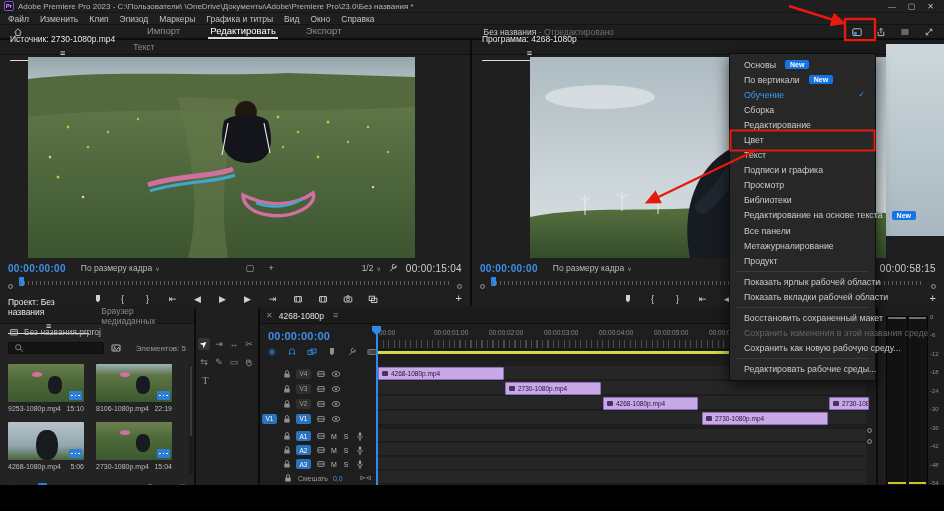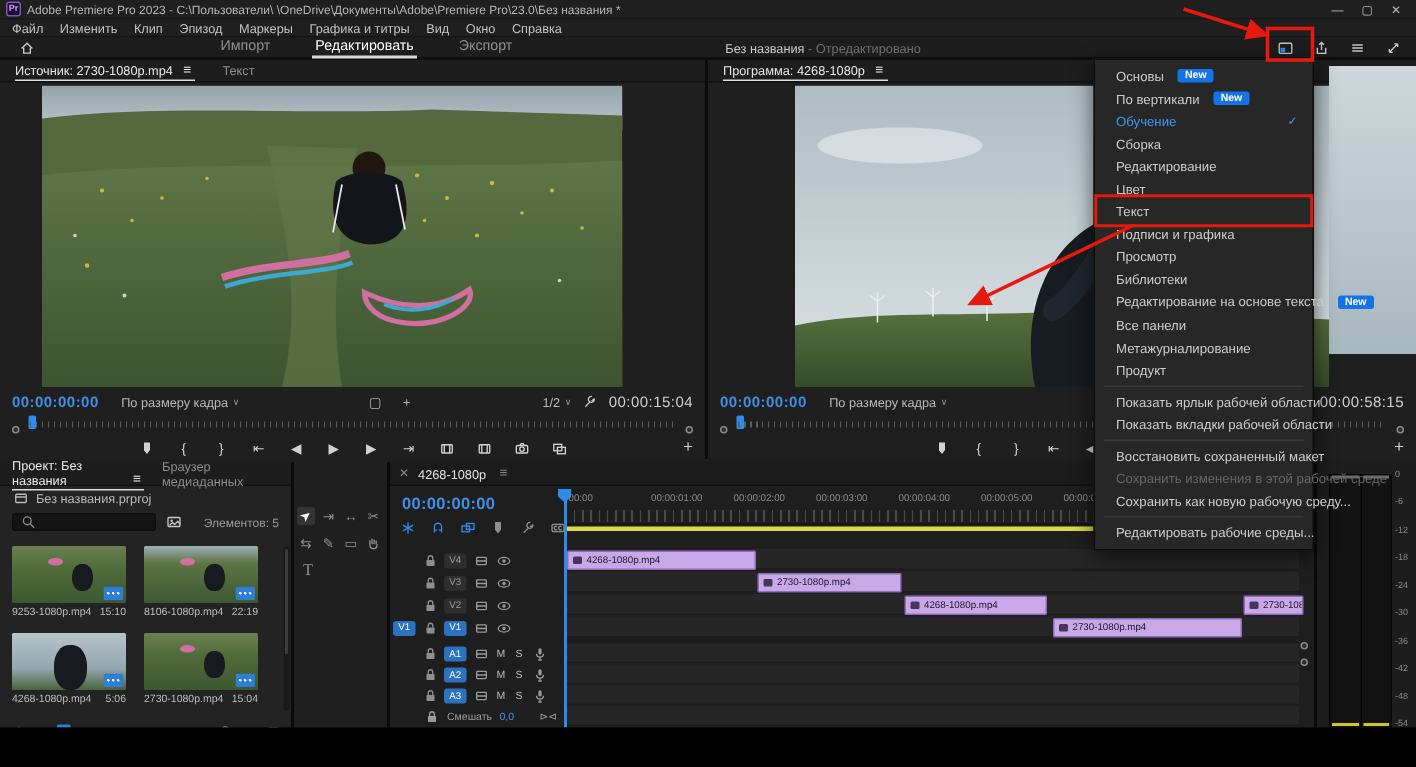--- a/index.html
+++ b/index.html
@@ -27,21 +27,21 @@
 .icn{display:inline-flex;align-items:center;justify-content:center;width:11px;height:11px;color:inherit;font-size:9px;line-height:1;}
 .icn svg{stroke:currentColor;fill:none;stroke-width:.9;width:10px;height:10px;}
 .icn svg .f{fill:currentColor;stroke:none;}
 .icn svg .bf{fill:#2d8ceb;stroke:none;}
 
 .main{position:absolute;top:40px;left:0;width:944px;height:266px;background:#0b0b0b;display:flex;gap:2px;}
 .monitor{background:#1f1f1f;position:relative;height:266px;}
 .monitor.source{width:470px;}
 .monitor.program{width:472px;}
 .ptabs{height:15px;background:#1d1d1d;border-bottom:1px solid #111;display:flex;align-items:center;gap:18px;padding:0 10px;}
-.ptab{font-size:8.5px;color:#8d8d8d;display:flex;gap:4px;align-items:flex-end;}
+.ptab{font-size:8.5px;color:#8d8d8d;display:flex;gap:4px;align-items:center;flex-direction:column;}
 .ptab.active{color:#e8e8e8;border-bottom:1px solid #ddd;padding-bottom:1px;}
 .videowrap{position:absolute;background:#111;}
 .videowrap svg{display:block;}
 .sliver{position:absolute;right:0;top:4px;width:58px;height:192px;background:linear-gradient(#cdd7db,#a8b8c0);}
 .ctrlrow{position:absolute;left:0;right:0;top:220px;height:16px;display:flex;align-items:center;padding:0 8px;gap:7px;}
 .tc{color:#3f8fe8;font-size:10px;font-weight:bold;letter-spacing:.3px;}
 .fitsel{color:#b9b9b9;font-size:8.5px;display:flex;align-items:center;gap:3px;margin-left:8px;}
 .caret{font-size:6px;color:#9a9a9a;}
 .ctr-ic{display:flex;gap:10px;margin:0 auto;color:#b5b5b5;}
 .qual{font-size:8.5px;color:#b9b9b9;display:flex;gap:3px;align-items:center;}
@@ -128,21 +128,21 @@
 
 .meterframe{position:absolute;left:8px;top:8px;width:42px;height:170px;background:#121212;border:1px solid #060606;display:flex;}
 .mbar{flex:1;position:relative;border-right:1px solid #060606;}
 .mbar:last-child{border-right:none;}
 .mbar .cap{position:absolute;left:1px;right:1px;top:0;height:2px;background:#6f6f6f;}
 .mbar .yl{position:absolute;left:1px;right:1px;bottom:1px;height:2px;background:#cfc32a;}
 .mscale{position:absolute;left:52px;top:6px;height:172px;display:flex;flex-direction:column;justify-content:space-between;font-size:6px;color:#8a8a8a;}
 .srow2{position:absolute;left:8px;top:183px;width:42px;display:flex;justify-content:space-around;}
 .sbtn{width:10px;height:9px;background:#2a2a2a;border:1px solid #3a3a3a;border-radius:1px;font-size:6.5px;color:#b9b9b9;display:flex;align-items:center;justify-content:center;}
 
-.wsmenu{position:absolute;left:729px;top:39px;width:147px;background:#272727;border:1px solid #0d0d0d;
+.wsmenu{position:absolute;left:729px;top:53px;width:147px;background:#272727;border:1px solid #0d0d0d;
   box-shadow:0 4px 14px rgba(0,0,0,.65);z-index:40;padding:3px 0;}
 .wsitem{height:15.1px;display:flex;align-items:center;padding:0 10px 0 14px;font-size:8.8px;color:#cbcbcb;white-space:nowrap;}
 .wsitem.accent{color:#3b9af5;}
 .wsitem.hl{background:#4d4d4d;color:#e8e8e8;}
 .wsitem.disabled{color:#666;}
 .newbadge{margin-left:9px;background:#1473e6;color:#fff;font-size:7px;padding:1px 5px;border-radius:2px;font-weight:bold;}
 .wscheck{margin-left:auto;color:#3b9af5;font-size:8px;}
 .wssep{height:1px;background:#3b3b3b;margin:2.5px 6px;}
 
 .annot{position:absolute;left:0;top:0;width:944px;height:511px;pointer-events:none;z-index:50;}
@@ -934,21 +934,21 @@
         <span>Показать ярлык рабочей области</span>
       </div>
       <div class="wsitem">
         <span>Показать вкладки рабочей области</span>
       </div>
       <div class="wssep"></div>
       <div class="wsitem">
         <span>Восстановить сохраненный макет</span>
       </div>
       <div class="wsitem disabled">
-        <span>Сохранить изменения в этой рабочей среде</span>
+        <span>Сохранить изменения в этой названия среде</span>
       </div>
       <div class="wsitem">
         <span>Сохранить как новую рабочую среду...</span>
       </div>
       <div class="wssep"></div>
       <div class="wsitem">
         <span>Редактировать рабочие среды...</span>
       </div>
     </div>
 

